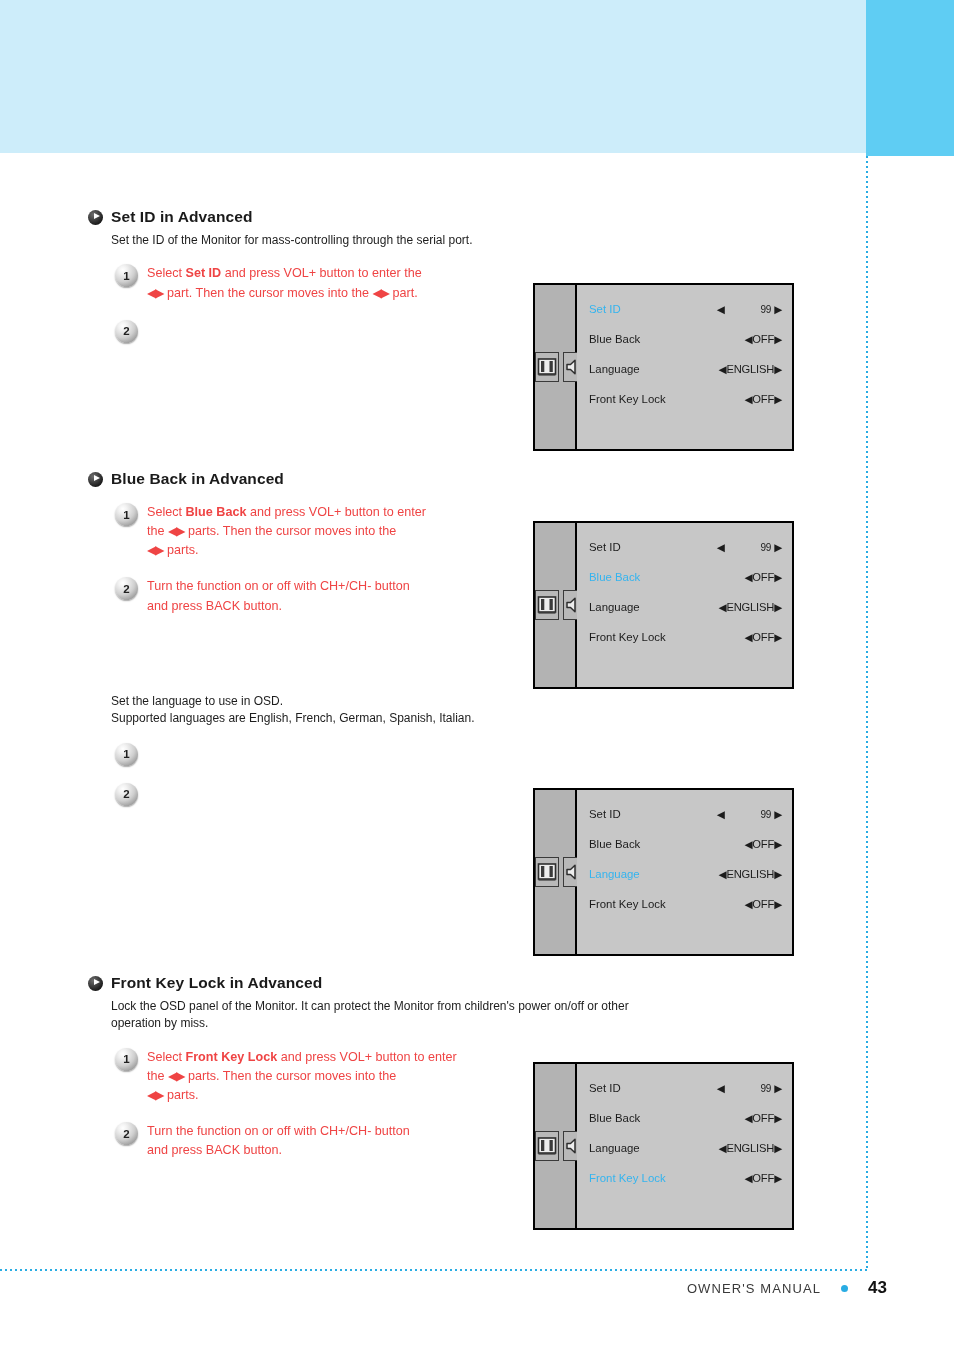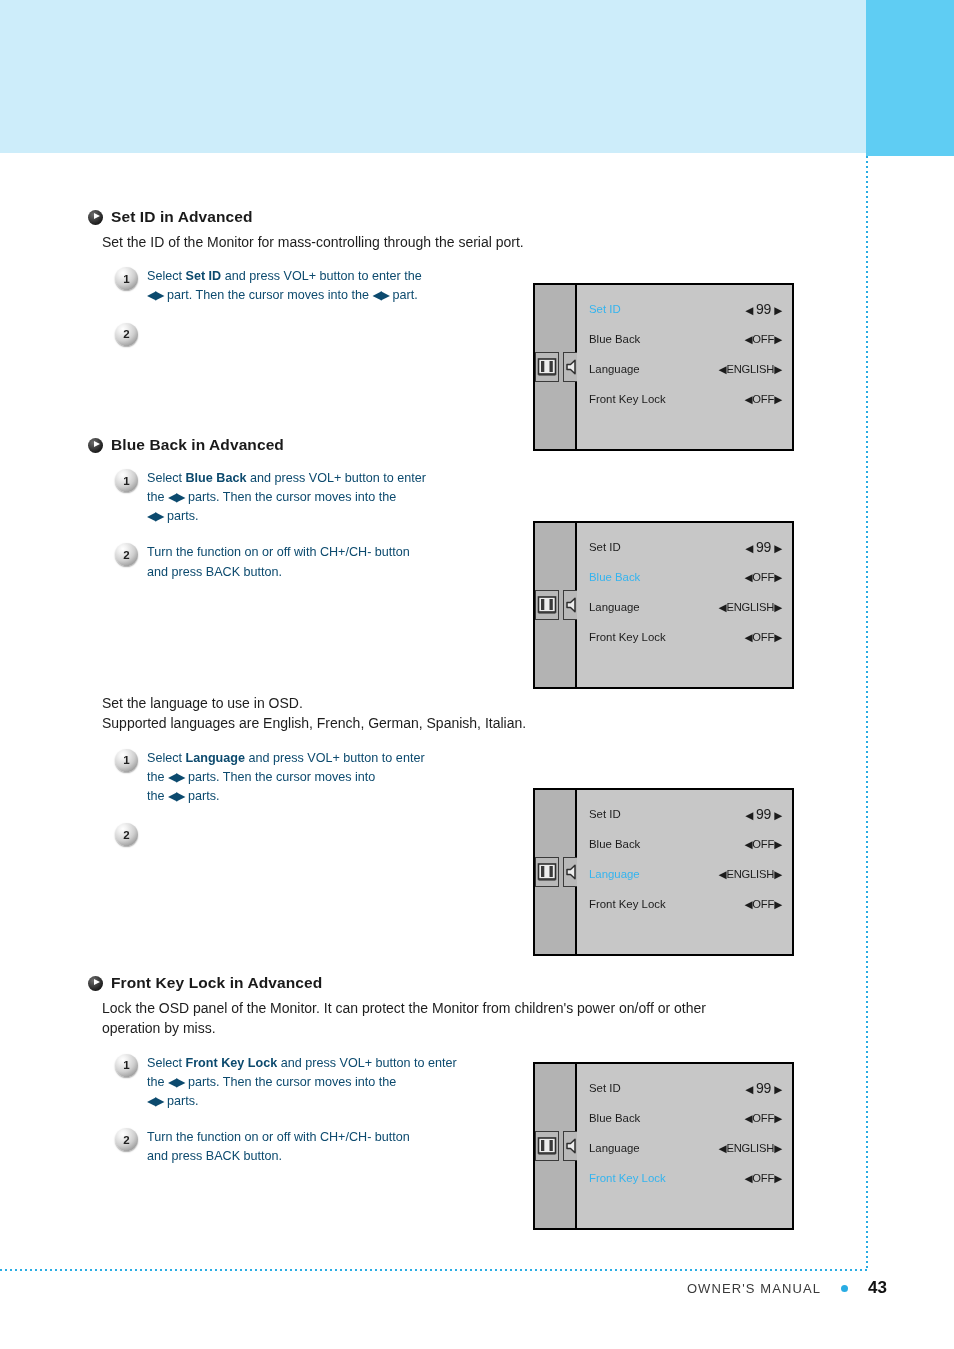--- a/index.html
+++ b/index.html
@@ -78,22 +78,22 @@
   }
   .sec-title {
     font-size: 15.5px;
     font-weight: bold;
     color: #1a1a1a;
     letter-spacing: .1px;
     white-space: pre;
   }
 
   .sec-desc {
-    margin: 0 0 0 14px;
-    font-size: 14px;
+    margin: 0 0 0 23px;
+    font-size: 12px;
     color: #1d1d1d;
     line-height: 1.45;
     max-width: 620px;
   }
 
   .steps { margin: 0; padding: 0; list-style: none; }
   .step {
     display: flex;
     align-items: flex-start;
     gap: 9px;
@@ -109,21 +109,21 @@
     color: #202020;
     font-size: 11.5px;
     font-weight: bold;
     display: flex;
     align-items: center;
     justify-content: center;
     margin-top: 1px;
   }
   .step-text {
     font-size: 12.6px;
-    color: #0c4a6e;
+    color: #ef4444;
     line-height: 1.52;
     padding-top: 1px;
   }
   .step-text b { font-weight: bold; }
   .arrows { letter-spacing: -1px; font-size: 12px; }
 
   
   .osd {
     position: absolute;
     width: 261px;
@@ -168,21 +168,21 @@
     font-size: 11.4px;
     color: #1c1c1c;
   }
   .osd-row.selected .osd-label { color: #34b4ef; }
   .osd-value {
     font-size: 11.2px;
     color: #1c1c1c;
     letter-spacing: -0.2px;
     white-space: nowrap;
   }
-  .osd-value .num { font-size: 14px; }
+  .osd-value .num { font-size: 10px; margin-left: 33px; }
   .osd-value .car { font-size: 10.5px; }
   .osd-spacer { height: 26px; }
 
   
   .footer {
     position: absolute;
     right: 67px;
     top: 1278px;
     display: flex;
     align-items: center;
@@ -222,42 +222,41 @@
       <ul class="steps">
         <li class="step" style="margin-top:14px">
           <span class="step-num">1</span>
           <span class="step-text">Select <b>Set ID</b> and press VOL+ button to enter the<br><span class="arrows">◀▶</span> part. Then the cursor moves into the <span class="arrows">◀▶</span> part.</span>
         </li>
         <li class="step" style="margin-top:16px">
           <span class="step-num">2</span>
         </li>
       </ul>
     </div>
-    <div class="section" style="left:88px; top:436px; width:700px;">
+    <div class="section" style="left:88px; top:470px; width:700px;">
       <div class="sec-head">
         <span class="head-icon"></span>
         <span class="sec-title">Blue Back in Advanced</span>
       </div>
       <ul class="steps">
         <li class="step" style="margin-top:14px">
           <span class="step-num">1</span>
           <span class="step-text">Select <b>Blue Back</b> and press VOL+ button to enter<br>the <span class="arrows">◀▶</span> parts. Then the cursor moves into the<br><span class="arrows">◀▶</span> parts.</span>
         </li>
         <li class="step" style="margin-top:16px">
           <span class="step-num">2</span>
           <span class="step-text">Turn the function on or off with CH+/CH- button<br>and press BACK button.</span>
         </li>
       </ul>
     </div>
     <div class="section" style="left:88px; top:693px; width:700px;">
       <p class="sec-desc">Set the language to use in OSD.<br>Supported languages are English, French, German, Spanish, Italian.</p>
       <ul class="steps">
         <li class="step" style="margin-top:14px">
           <span class="step-num">1</span>
-          <span class="step-text">Select <b>Language</b> and press VOL+ button to enter<br>the <span class="arrows">◀▶</span> parts. Then the cursor moves into<br>the <span class="arrows">◀▶</span> parts.</span>
         </li>
         <li class="step" style="margin-top:16px">
           <span class="step-num">2</span>
         </li>
       </ul>
     </div>
     <div class="section" style="left:88px; top:974px; width:700px;">
       <div class="sec-head">
         <span class="head-icon"></span>
         <span class="sec-title">Front Key Lock in Advanced</span>

